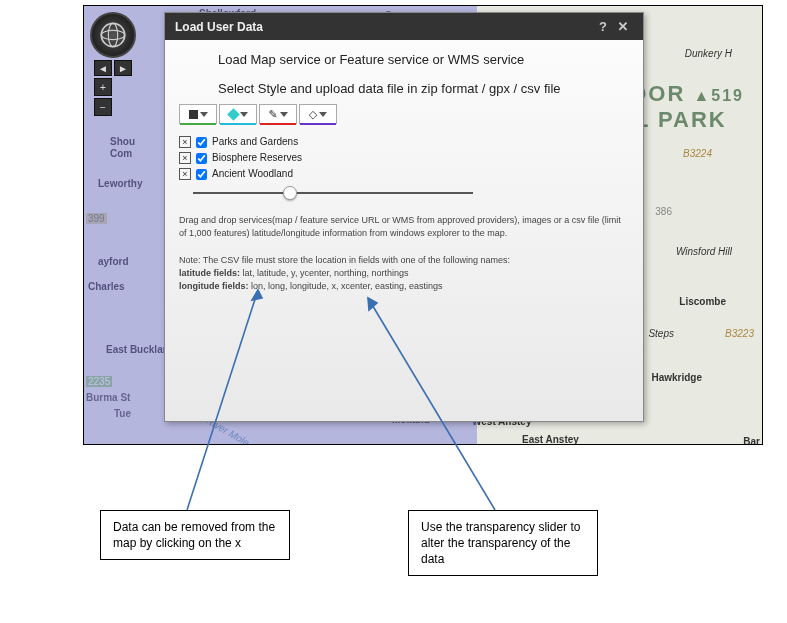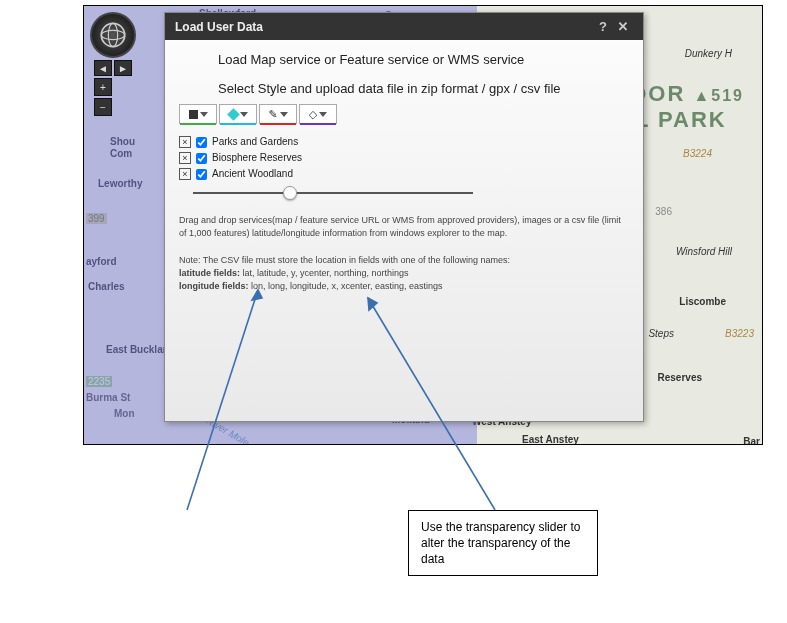--- a/index.html
+++ b/index.html
@@ -67,35 +67,35 @@
         <span class="small">▲<span>519</span></span><br>
         <span>IAL PARK</span>
       </div>
       <div class="place" style="left:300px;top:4px;font-style:italic">Common</div>
       <div class="place" style="left:115px;top:2px;font-weight:bold">Shallowford</div>
       <div class="place" style="right:30px;top:42px;font-style:italic">Dunkery H</div>
       <div class="place" style="left:26px;top:130px;font-weight:bold">Shou</div>
       <div class="place" style="left:26px;top:142px;font-weight:bold">Com</div>
       <div class="place" style="left:14px;top:172px;font-weight:bold">Leworthy</div>
       <div class="place" style="left:2px;top:207px;background:#cc9;color:#774;padding:0 2px">399</div>
-      <div class="place" style="left:2px;top:250px;font-weight:bold">ayford</div>
+      <div class="place" style="left:14px;top:250px;font-weight:bold">ayford</div>
       <div class="place" style="left:4px;top:275px;font-weight:bold">Charles</div>
       <div class="place" style="left:22px;top:338px;font-weight:bold">East Bucklan</div>
       <div class="place" style="left:2px;top:370px;background:#9c7;color:#fff;padding:0 2px">2235</div>
       <div class="place" style="left:2px;top:386px;font-weight:bold;color:#555">Burma St</div>
-      <div class="place" style="left:30px;top:402px;font-weight:bold;color:#555">Mon</div>
+      <div class="place" style="left:30px;top:402px;font-weight:bold;color:#555">Tue</div>
       <div class="place" style="left:160px;top:405px;font-weight:bold;font-size:12px">North Molton</div>
       <div class="place" style="left:120px;top:420px;font-style:italic;color:#69a;transform:rotate(30deg)">River Mole</div>
       <div class="place" style="left:308px;top:408px;font-weight:bold">Molland</div>
       <div class="place" style="left:388px;top:410px;font-weight:bold;text-align:center">West Anstey</div>
       <div class="place" style="left:438px;top:428px;font-weight:bold;text-align:center">East Anstey</div>
       <div class="place" style="right:2px;top:430px;font-weight:bold">Bar</div>
       <div class="place" style="right:36px;top:290px;font-weight:bold">Liscombe</div>
       <div class="place" style="right:88px;top:322px;font-style:italic">Steps</div>
-      <div class="place" style="right:60px;top:366px;font-weight:bold">Reserves</div>
+      <div class="place" style="right:60px;top:366px;font-weight:bold">Hawkridge</div>
       <div class="place" style="right:30px;top:240px;font-style:italic;text-align:center">Winsford Hill</div>
       <div class="road" style="right:160px;top:150px">A10</div>
       <div class="road" style="right:50px;top:142px">B3224</div>
       <div class="road" style="right:8px;top:322px">B3223</div>
       <div class="place" style="right:90px;top:200px;color:#888">386</div>
     </div>
     <div class="map-overlay"></div>
 
     <div class="compass">
       <svg viewBox="0 0 24 24">
@@ -176,14 +176,15 @@
     </div>
   </div>
 
   <svg class="arrow" style="left:0;top:0;width:787px;height:623px;position:absolute;pointer-events:none">
     <line x1="187" y1="510" x2="258" y2="290" stroke="#3b6fb0" stroke-width="1.6"></line>
     <polygon class="arrowhead" points="258,290 252,300 262,298"></polygon>
     <line x1="495" y1="510" x2="368" y2="298" stroke="#3b6fb0" stroke-width="1.6"></line>
     <polygon class="arrowhead" points="368,298 369,310 377,303"></polygon>
   </svg>
 
+  <div class="callout" style="left:100px; top:510px">Data can be removed from the map by clicking on the x</div>
   <div class="callout" style="left:408px; top:510px">Use the transparency slider to alter the transparency of the data</div>
 </div>
 
 </body></html>

